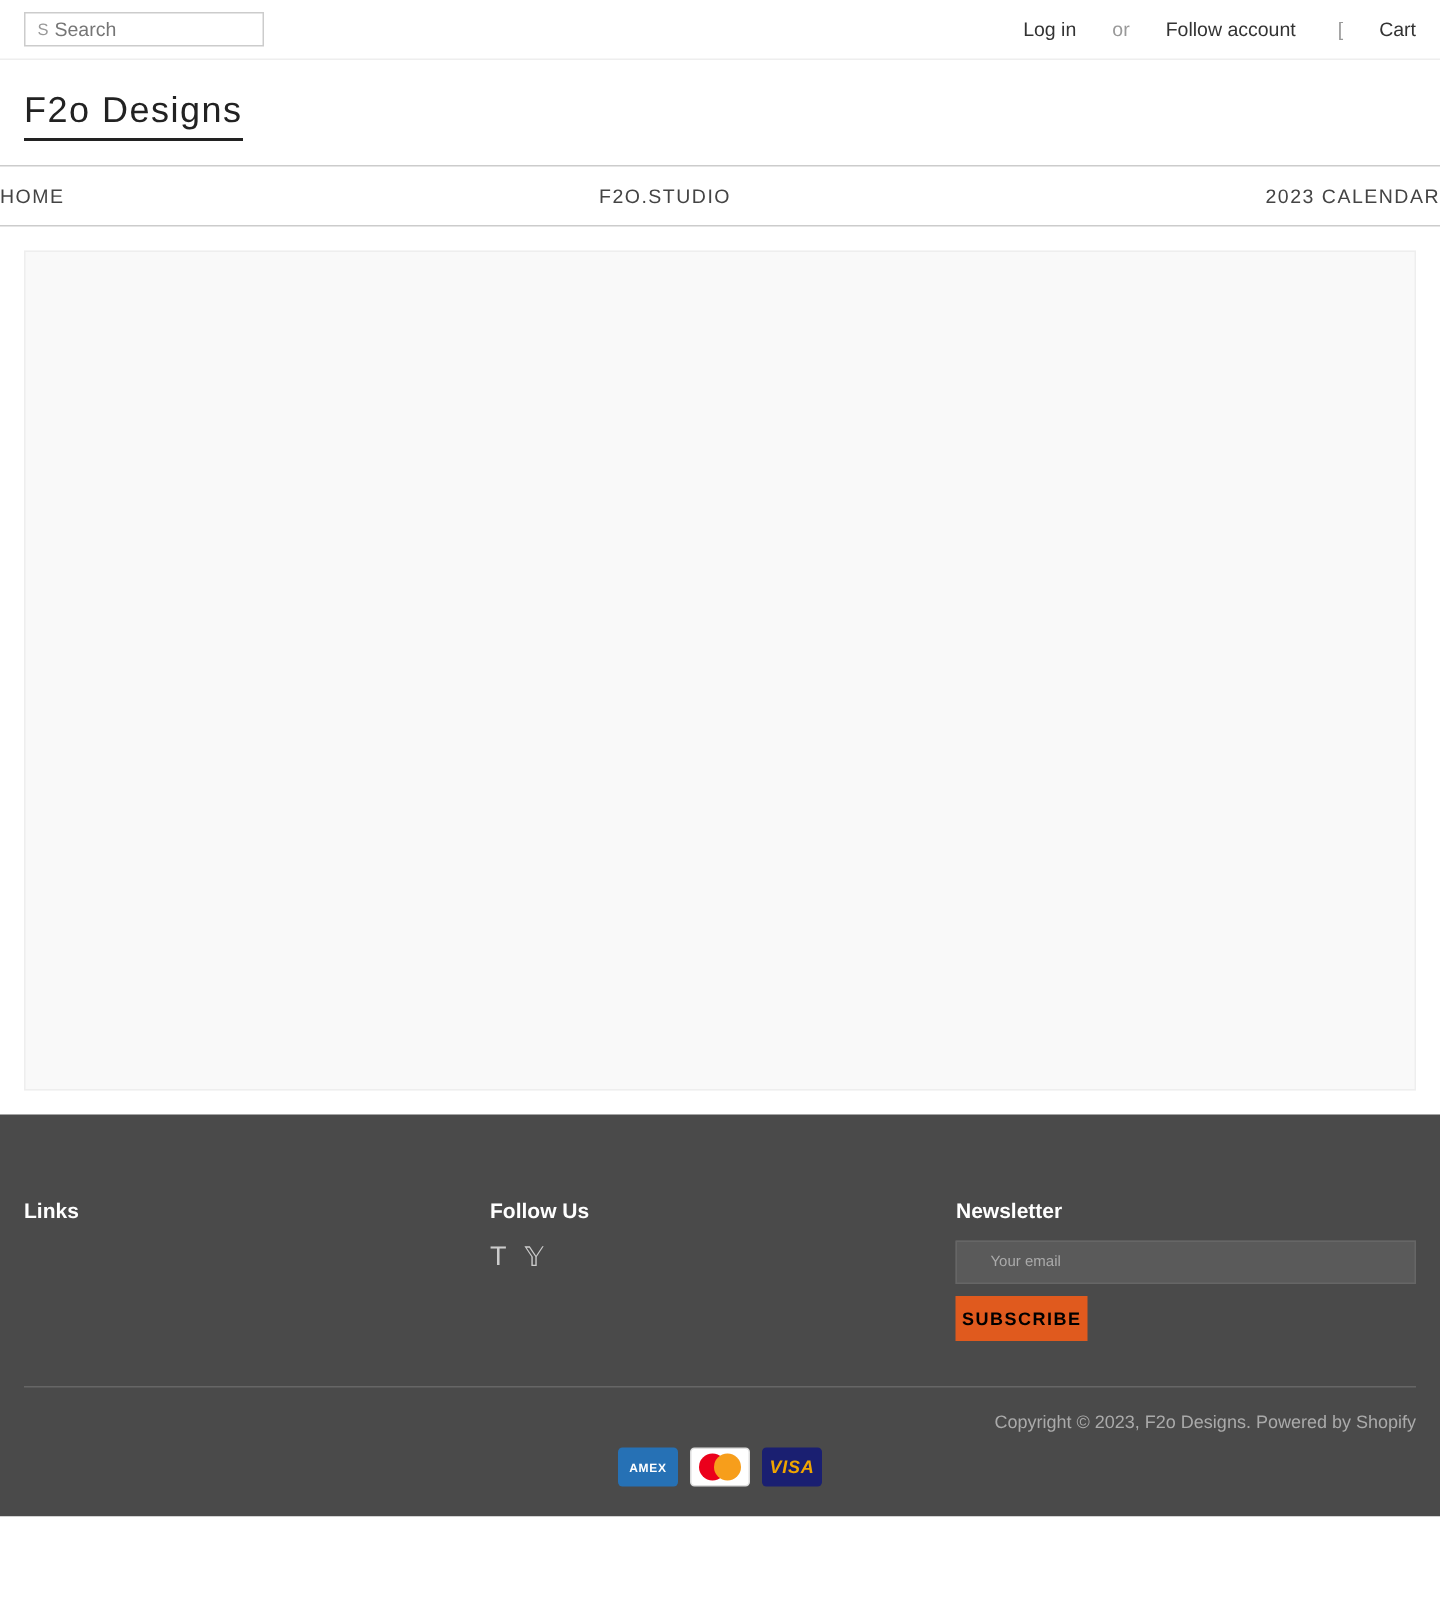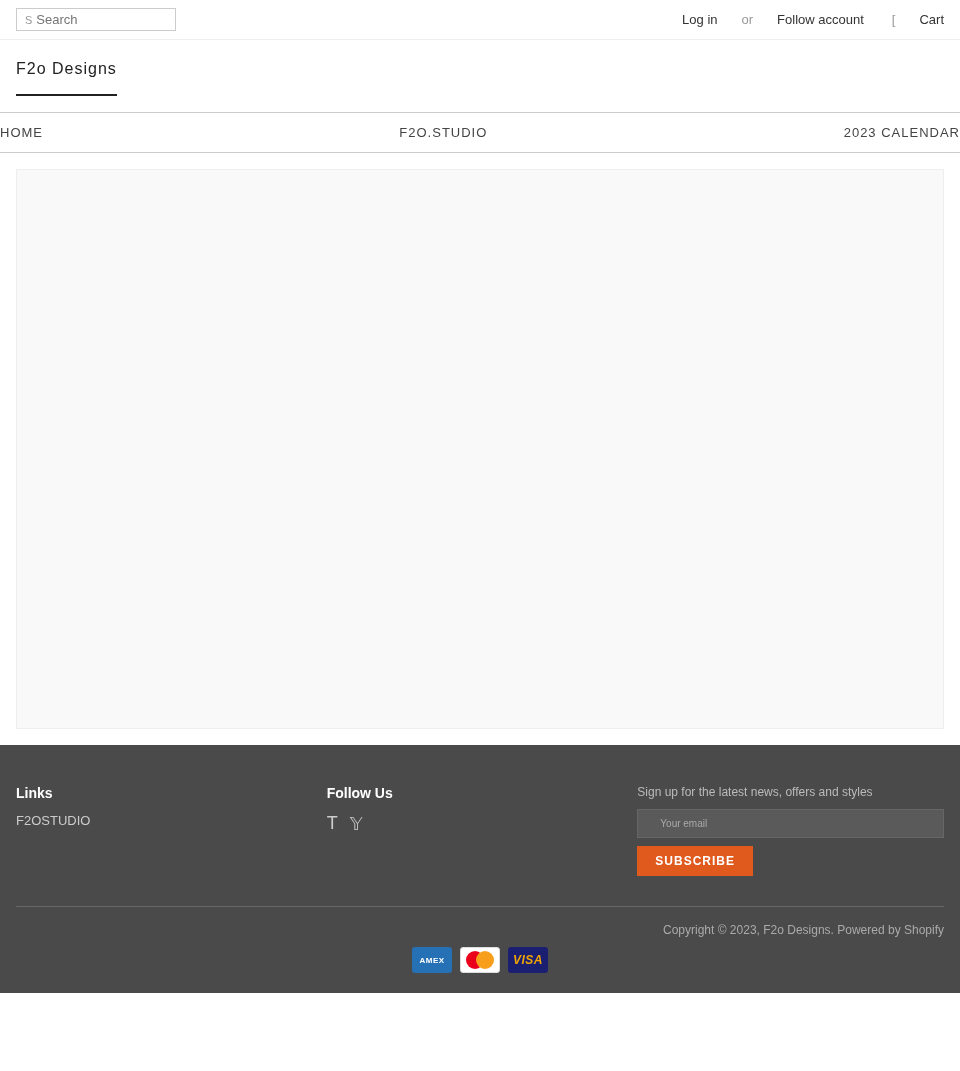--- a/index.html
+++ b/index.html
@@ -44,27 +44,27 @@
       text-decoration: none;
     }
     .top-bar-right .separator { color: #999; }
     .cart-bracket { color: #999; margin-left: 4px; }
 
     
     .site-title-bar {
       padding: 20px 16px 16px 16px;
     }
     .site-title {
-      font-size: 16px;
+      font-size: 24px;
       font-weight: 400;
       letter-spacing: 1px;
       color: #222;
       border-bottom: 2px solid #222;
       display: inline-block;
-      padding-bottom: 16px;
+      padding-bottom: 4px;
     }
 
     
     .nav-bar {
       border-top: 1px solid #ccc;
       border-bottom: 1px solid #ccc;
       display: flex;
       justify-content: space-between;
       padding: 12px 0;
       gap: 40px;
@@ -88,21 +88,21 @@
     footer {
       background: #4a4a4a;
       color: #ccc;
       padding: 40px 16px 20px 16px;
     }
     .footer-grid {
       display: grid;
       grid-template-columns: 1fr 1fr 1fr;
       gap: 4px;
       max-width: 960px;
-      margin: 0 auto;
+      margin: 16px auto;
     }
     .footer-section h4 {
       color: #fff;
       font-size: 14px;
       margin-bottom: 12px;
       font-weight: 600;
     }
     .footer-section a {
       color: #ccc;
       text-decoration: none;
@@ -131,23 +131,23 @@
       border: 1px solid #666;
       background: #5a5a5a;
       color: #eee;
       font-size: 10px;
       margin-bottom: 8px;
       outline: none;
     }
     .newsletter-input::placeholder { color: #aaa; }
     .subscribe-btn {
       background: #e05a1e;
-      color: #ffffff;
+      color: #000000;
       border: none;
-      padding: 8px 18px;
+      padding: 8px 4px;
       font-size: 12px;
       letter-spacing: 1px;
       cursor: pointer;
       font-weight: 600;
     }
     .footer-bottom {
       margin-top: 30px;
       text-align: right;
       border-top: 1px solid #666;
       padding-top: 16px;
@@ -223,33 +223,32 @@
 </nav>
 
 <div class="main-content">
 </div>
 
 <footer>
   <div class="footer-grid">
 
     <div class="footer-section">
       <h4>Links</h4>
-      <a href="#">F2OSTUDIO</a>
     </div>
 
     <div class="footer-section">
       <h4>Follow Us</h4>
       <div class="footer-follow-icons">
         <a href="#" class="icon-link">T</a>
         <a href="#" class="icon-link">𝕐</a>
       </div>
     </div>
 
     <div class="footer-section">
-      <p class="newsletter-desc">Sign up for the latest news, offers and styles</p>
+      <h4>Newsletter</h4>
       <input type="email" class="newsletter-input" placeholder="Your email" style="">
       <button class="subscribe-btn">SUBSCRIBE</button>
     </div>
 
   </div>
 
   <div class="footer-bottom">
     <span>Copyright © 2023, F2o Designs. Powered by Shopify</span>
     <div class="payment-icons">
       <div class="payment-card card-amex">AMEX</div>

